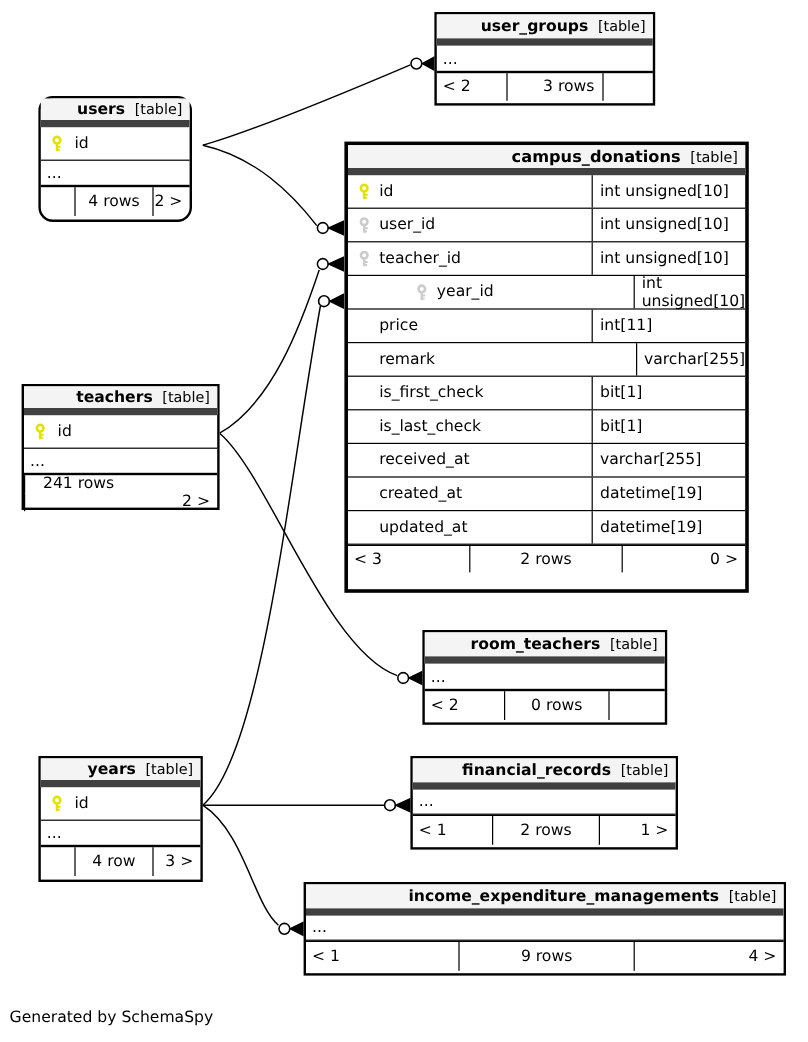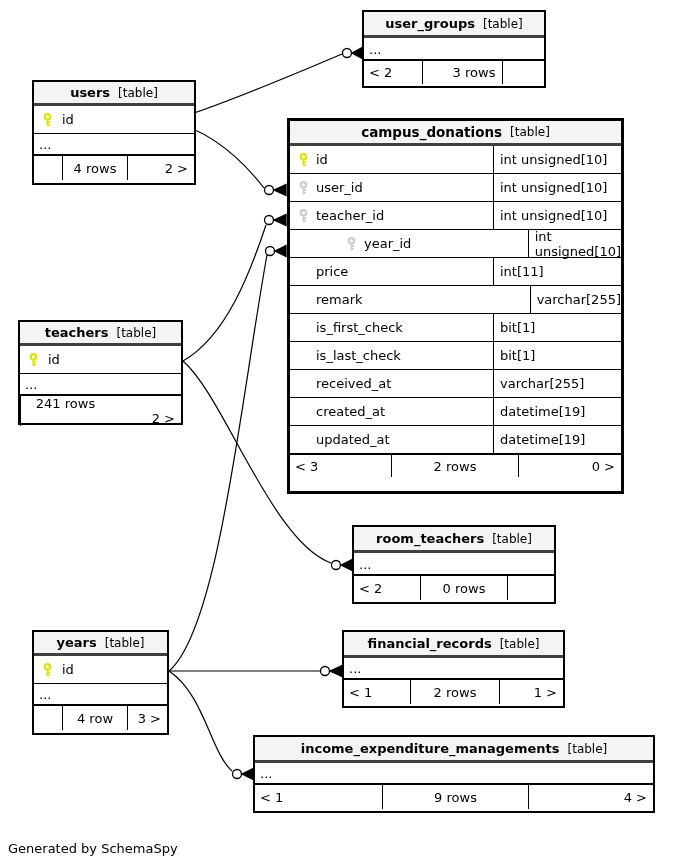--- a/index.html
+++ b/index.html
@@ -1,22 +1,22 @@
 <!DOCTYPE html>
 <html><head>
 <meta charset="utf-8">
 <style>
   html,body{margin:0;padding:0;background:#fff;}
   #canvas{position:relative;width:673px;height:868px;background:#fff;overflow:hidden;
           font-family:"DejaVu Sans","Liberation Sans",sans-serif;color:#000;}
   #wires{position:absolute;left:0;top:0;z-index:0;}
   .tbl{position:absolute;z-index:1;background:#fff;border:2px solid #000;box-sizing:border-box;font-size:13px;}
   .tbl.focus{border-width:3px;}
-  .hdr{background:#f4f4f4;display:flex;justify-content:center;align-items:center;
-       padding:0 16px;border-bottom:3px solid #404040;box-sizing:border-box;}
+  .hdr{background:#f4f4f4;display:flex;justify-content:flex-end;align-items:center;
+       padding:0 6px;border-bottom:6px solid #404040;box-sizing:border-box;}
   .hdr .nm{font-weight:bold;font-size:13px;white-space:nowrap;}
   .hdr .tag{font-weight:normal;font-size:12px;white-space:nowrap;margin-left:8px;}
   .row{position:relative;display:flex;align-items:center;border-bottom:1px solid #000;box-sizing:border-box;}
   .row:last-of-type{border-bottom:none;}
   .keyrow{padding-left:28px;}
   .ellrow{align-items:flex-end;padding-left:5px;line-height:10px;padding-bottom:4px;}
   .keyicon{position:absolute;left:8px;top:50%;transform:translateY(-50%);}
   .crow .cname{width:203px;padding-left:26px;position:relative;display:flex;align-items:center;height:100%;box-sizing:border-box;}
   .crow .ctype{flex:1;border-left:1px solid #000;padding-left:6px;display:flex;align-items:center;height:100%;box-sizing:border-box;}
   .stats{display:flex;border-top:1px solid #000;box-sizing:border-box;}
@@ -68,21 +68,21 @@
     <div class="row ellrow" style="height:22px;">
       <span>...</span>
     </div>
     <div class="stats" style="height:24px;">
       <span class="sc l" style="width:58px;">&lt; 2</span>
       <span class="sc c" style="width:80px;padding-left:23px;">3 rows</span>
       <span class="sc r"></span>
     </div>
   </div>
 
-  <div class="tbl" style="left:32px;top:80px;width:164px;height:105px;">
+  <div class="tbl" style="left:32px;top:80px;width:128px;height:105px;border-radius:12px;">
     <div class="hdr" style="height:24px;">
       <span class="nm">users</span>
       <span class="tag">[table]</span>
     </div>
     <div class="row keyrow" style="height:28px;">
       <svg class="keyicon" width="11" height="15" viewBox="0 0 12 16">
         <g stroke="#e3e300" fill="none">
             <circle cx="6" cy="4.5" r="3" stroke-width="2.4"></circle>
         <line x1="6" y1="7.5" x2="6" y2="14.5" stroke-width="2.2"></line>
         <line x1="6" y1="10.5" x2="9.2" y2="10.5" stroke-width="1.8"></line>

